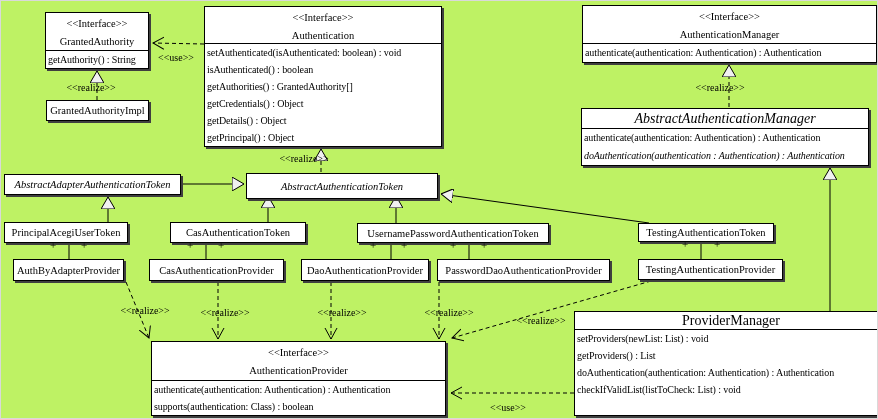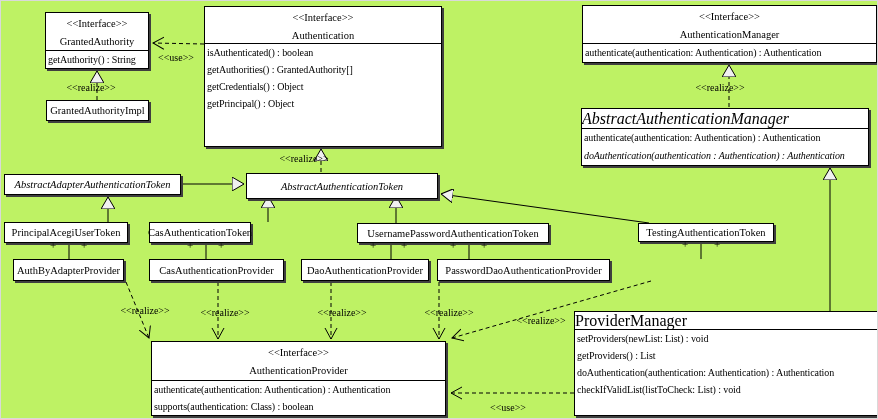--- a/index.html
+++ b/index.html
@@ -12,21 +12,21 @@
   .cls {
     position:absolute; background:#fff; border:1px solid #000;
     box-shadow:2px 2px 0 #3f3f3f; box-sizing:border-box; z-index:2;
     display:flex; flex-direction:column; color:#000;
   }
   .cls.single { align-items:center; justify-content:center; }
   .hd { flex:0 0 auto; text-align:center; overflow:hidden; }
   .st { font-size:10.5px; line-height:15px; padding-top:3px; white-space:nowrap; }
   .nm { font-size:10.5px; line-height:15px; padding-top:3px; white-space:nowrap; }
   .nm1 { font-size:10.5px; white-space:nowrap; }
-  .hd1 { flex:0 0 auto; text-align:left; font-size:16px; white-space:nowrap; overflow:hidden; }
+  .hd1 { flex:0 0 auto; text-align:center; font-size:14px; white-space:nowrap; overflow:hidden; }
   .mt { flex:1 1 auto; border-top:1px solid #000; overflow:hidden; }
   .m { font-size:10px; letter-spacing:-0.1px; height:17px; line-height:17px;
        padding-left:2px; white-space:nowrap; overflow:hidden; }
   .m-lg { height:18px; line-height:18px; }
   .it { font-style:italic; }
   .lbl { position:absolute; font-size:10px; color:#000; transform:translateX(-50%);
          white-space:nowrap; z-index:3; }
   .plus { position:absolute; font-size:11px; color:#000; transform:translateX(-50%); z-index:3; }
 </style>
 </head>
@@ -84,23 +84,25 @@
   <div class="cls single" style="left:45px;top:99px;width:103px;height:21px">
     <div class="nm1">GrantedAuthorityImpl</div>
   </div>
 
   <div class="cls" style="left:203px;top:5px;width:238px;height:141px">
     <div class="hd" style="height:36px">
       <div class="st">&lt;&lt;Interface&gt;&gt;</div>
       <div class="nm">Authentication</div>
     </div>
     <div class="mt">
+      <div class="m">setAuthenticated(isAuthenticated: boolean) : void</div>
       <div class="m">isAuthenticated() : boolean</div>
       <div class="m">getAuthorities() : GrantedAuthority[]</div>
       <div class="m">getCredentials() : Object</div>
+      <div class="m">getDetails() : Object</div>
       <div class="m">getPrincipal() : Object</div>
     </div>
   </div>
 
   <div class="cls" style="left:581px;top:4px;width:295px;height:58px">
     <div class="hd" style="height:37px">
       <div class="st">&lt;&lt;Interface&gt;&gt;</div>
       <div class="nm">AuthenticationManager</div>
     </div>
     <div class="mt">
@@ -121,21 +123,21 @@
   </div>
 
   <div class="cls single" style="left:245px;top:172px;width:192px;height:26px">
     <div class="nm1 it">AbstractAuthenticationToken</div>
   </div>
 
   <div class="cls single" style="left:3px;top:221px;width:124px;height:21px">
     <div class="nm1">PrincipalAcegiUserToken</div>
   </div>
 
-  <div class="cls single" style="left:148px;top:221px;width:102px;height:21px">
+  <div class="cls single" style="left:169px;top:221px;width:136px;height:21px">
     <div class="nm1">CasAuthenticationToken</div>
   </div>
 
   <div class="cls single" style="left:356px;top:222px;width:192px;height:20px">
     <div class="nm1">UsernamePasswordAuthenticationToken</div>
   </div>
 
   <div class="cls single" style="left:637px;top:222px;width:136px;height:19px">
     <div class="nm1">TestingAuthenticationToken</div>
   </div>
@@ -149,20 +151,23 @@
   </div>
 
   <div class="cls single" style="left:300px;top:258px;width:128px;height:22px">
     <div class="nm1">DaoAuthenticationProvider</div>
   </div>
 
   <div class="cls single" style="left:436px;top:258px;width:173px;height:22px">
     <div class="nm1">PasswordDaoAuthenticationProvider</div>
   </div>
 
+  <div class="cls single" style="left:637px;top:258px;width:145px;height:21px">
+    <div class="nm1">TestingAuthenticationProvider</div>
+  </div>
 
   <div class="cls" style="left:150px;top:340px;width:295px;height:75px">
     <div class="hd" style="height:38px">
       <div class="st">&lt;&lt;Interface&gt;&gt;</div>
       <div class="nm">AuthenticationProvider</div>
     </div>
     <div class="mt">
       <div class="m">authenticate(authentication: Authentication) : Authentication</div>
       <div class="m">supports(authentication: Class) : boolean</div>
     </div>

